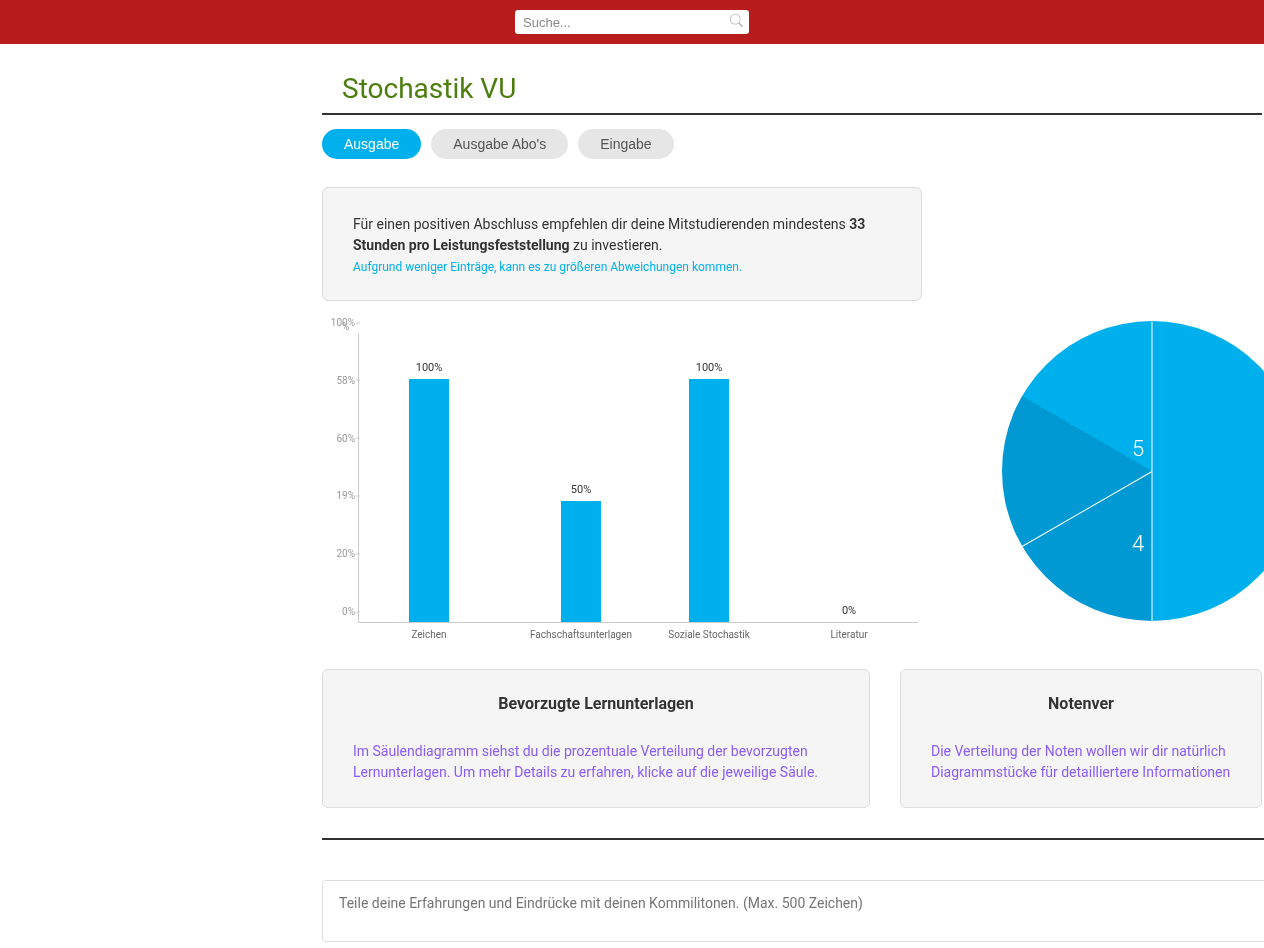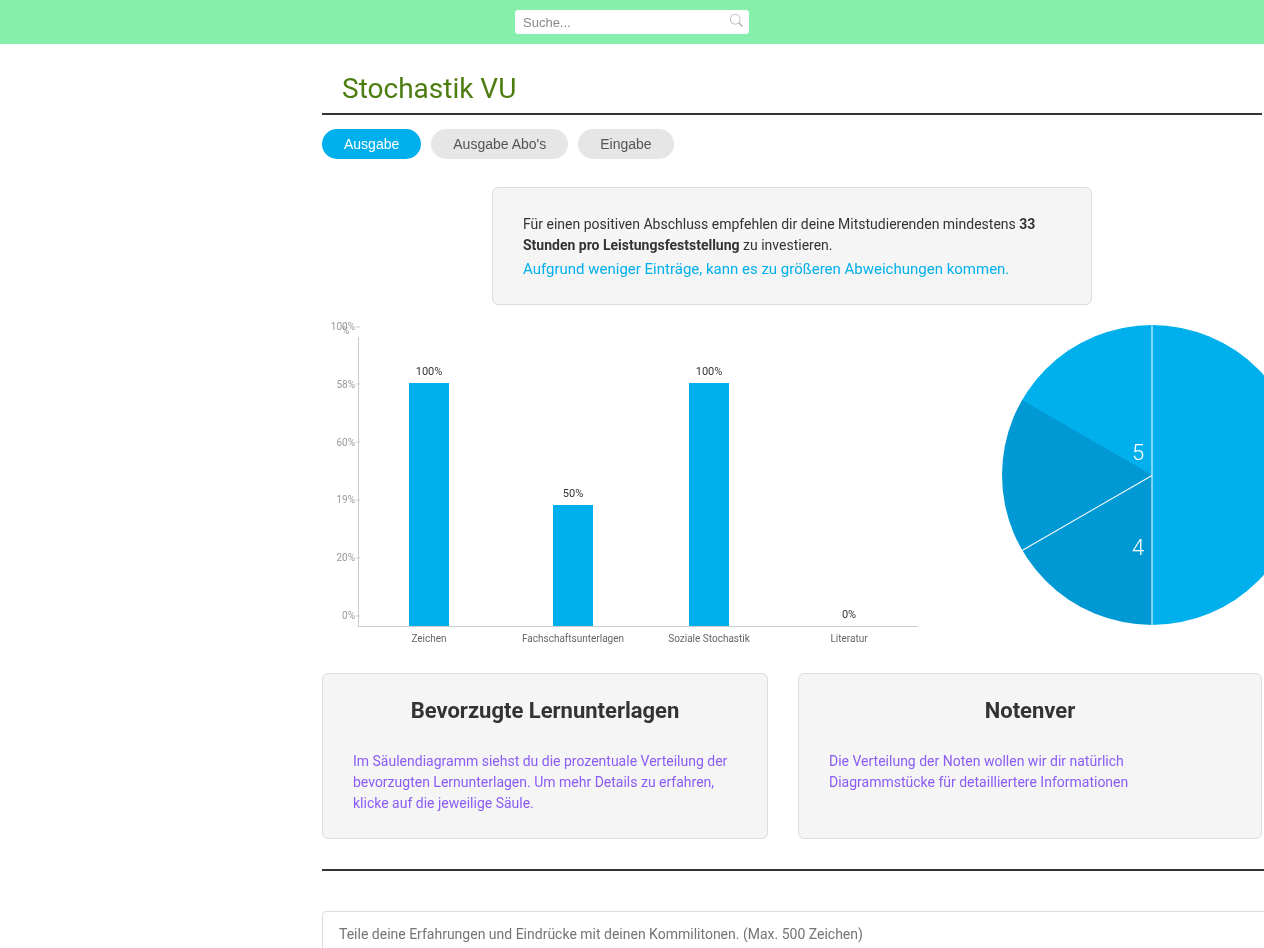--- a/index.html
+++ b/index.html
@@ -3,21 +3,21 @@
   <meta charset="utf-8">
   <style>
     * { box-sizing: border-box; margin: 0; padding: 0; }
     body {
       font-family: -apple-system, BlinkMacSystemFont, "Segoe UI", Roboto, "Helvetica Neue", Arial, sans-serif;
       background: #fff;
       color: #333;
       overflow-x: hidden;
     }
     .topbar {
-      background: #86efac;
+      background: #b91c1c;
       height: 44px;
       display: flex;
       align-items: center;
       justify-content: center;
     }
     .search-wrap {
       position: relative;
       width: 234px;
     }
     .search-input {
@@ -67,39 +67,38 @@
       background: #e6e6e6;
       color: #555;
     }
     .tab.active {
       background: #00b0ec;
       color: #fff;
     }
     .row {
       display: flex;
       gap: 38px;
-      justify-content: center;
     }
     .card {
       background: #f5f5f5;
       border: 1px solid #ddd;
       border-radius: 6px;
       padding: 26px 30px;
     }
     .card-left { width: 600px; }
     .card-right { width: 400px; flex-shrink: 0; }
     .rec-text {
       font-size: 14px;
       color: #333;
       line-height: 1.5;
     }
     .rec-text b { font-weight: 700; }
     .rec-note {
       color: #00b0ec;
-      font-size: 15px;
+      font-size: 12px;
       margin-top: 4px;
       display: block;
     }
     .rec-right {
       font-size: 14px;
       color: #333;
       white-space: nowrap;
     }
     .chart-area {
       margin-top: 20px;
@@ -231,23 +230,23 @@
       gap: 30px;
       margin-top: 18px;
     }
     .desc-card {
       background: #f5f5f5;
       border: 1px solid #ddd;
       border-radius: 6px;
       padding: 24px 30px;
     }
     .desc-left { width: 600px; }
-    .desc-right { width: 464px; flex-shrink: 0; }
+    .desc-right { width: 362px; flex-shrink: 0; }
     .desc-title {
-      font-size: 22px;
+      font-size: 16px;
       font-weight: 700;
       text-align: center;
       color: #333;
       margin-bottom: 28px;
     }
     .desc-text {
       font-size: 14px;
       color: #8b5cf6;
       line-height: 1.5;
     }
@@ -312,21 +311,21 @@
         <span class="y-tick" style="bottom:60%">60%</span>
         <span class="y-tick" style="bottom:80%">58%</span>
         <span class="y-tick" style="bottom:100%">100%</span>
 
         <div class="bar-col" style="left:0px">
           <div class="bar" style="height:243px">
             <span class="bar-val">100%</span>
           </div>
           <span class="bar-cat">Zeichen</span>
         </div>
-        <div class="bar-col" style="left:144px">
+        <div class="bar-col" style="left:152px">
           <div class="bar" style="height:121px">
             <span class="bar-val">50%</span>
           </div>
           <span class="bar-cat">Fachschaftsunterlagen</span>
         </div>
         <div class="bar-col" style="left:280px">
           <div class="bar" style="height:243px">
             <span class="bar-val">100%</span>
           </div>
           <span class="bar-cat">Soziale Stochastik</span>

